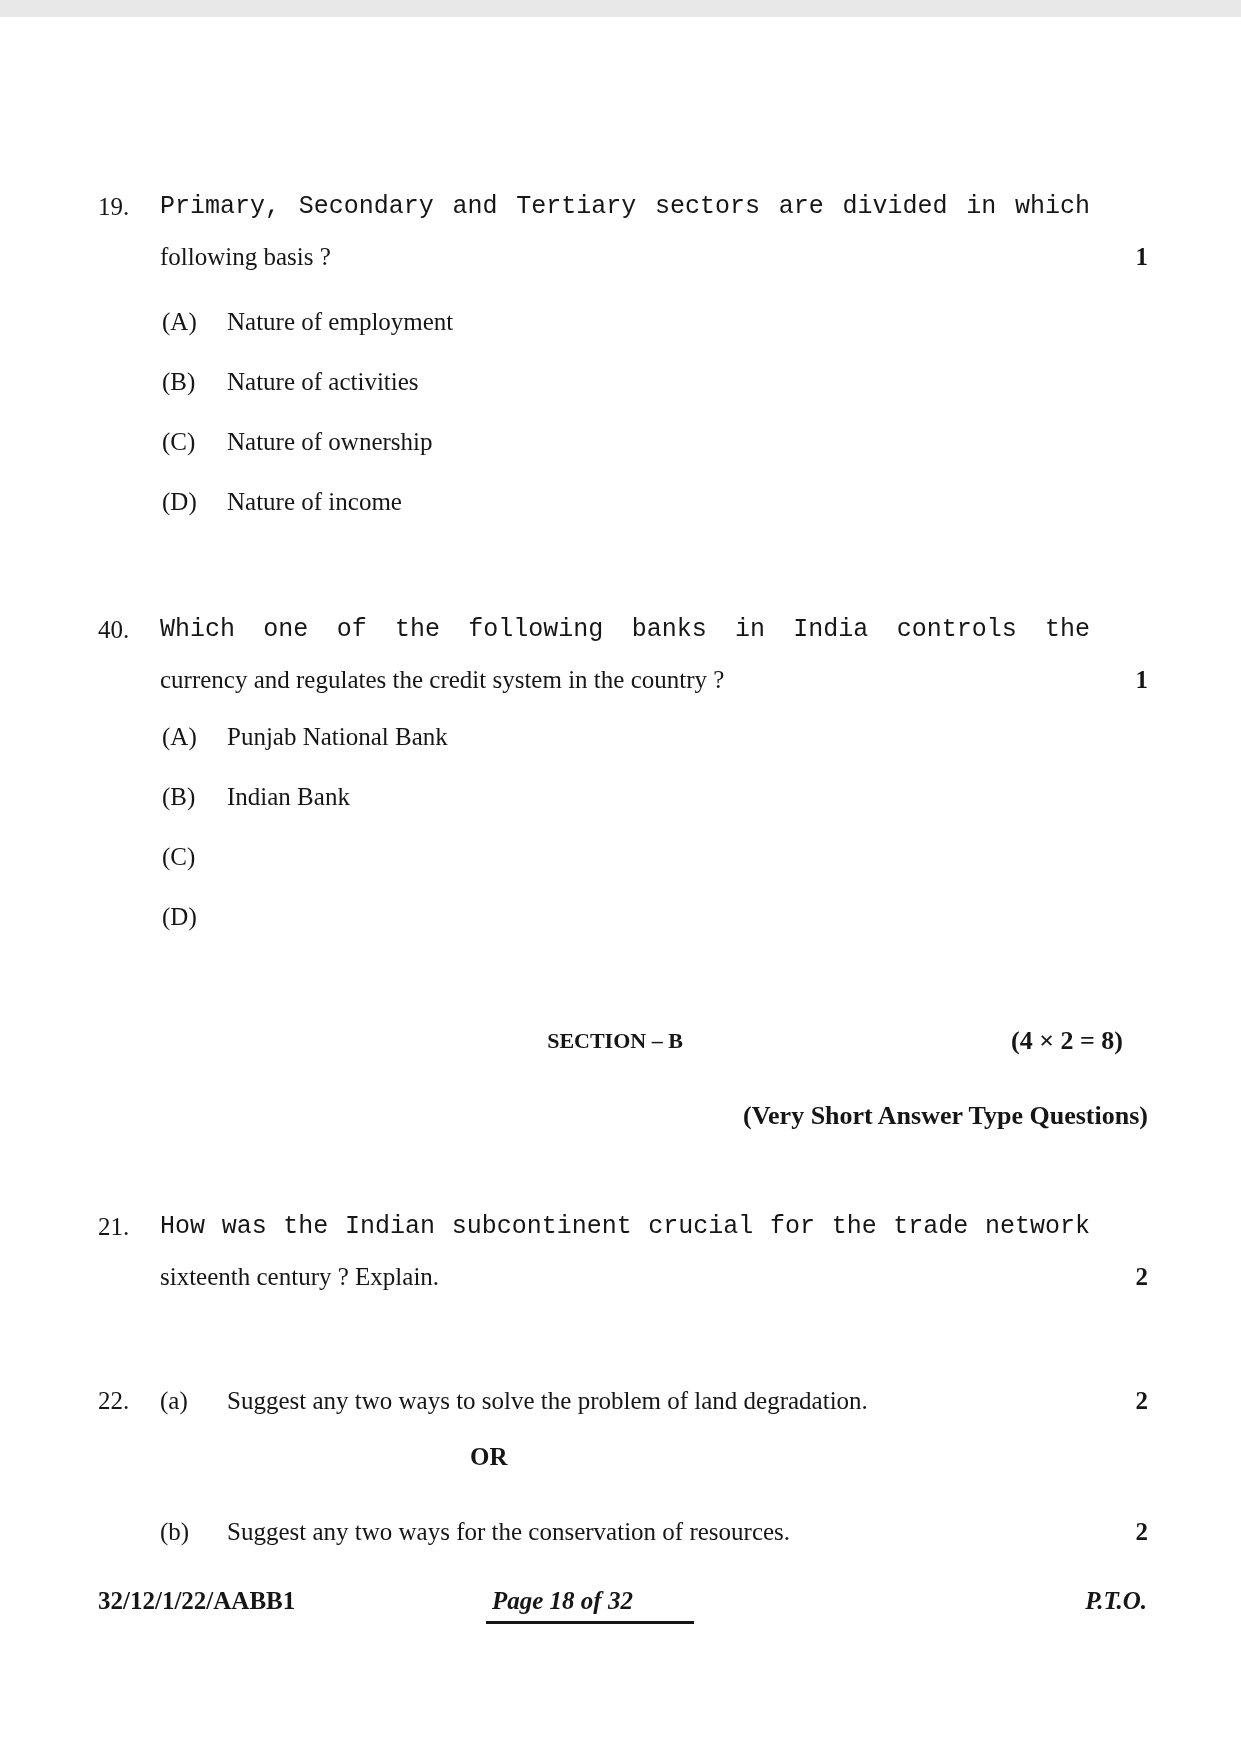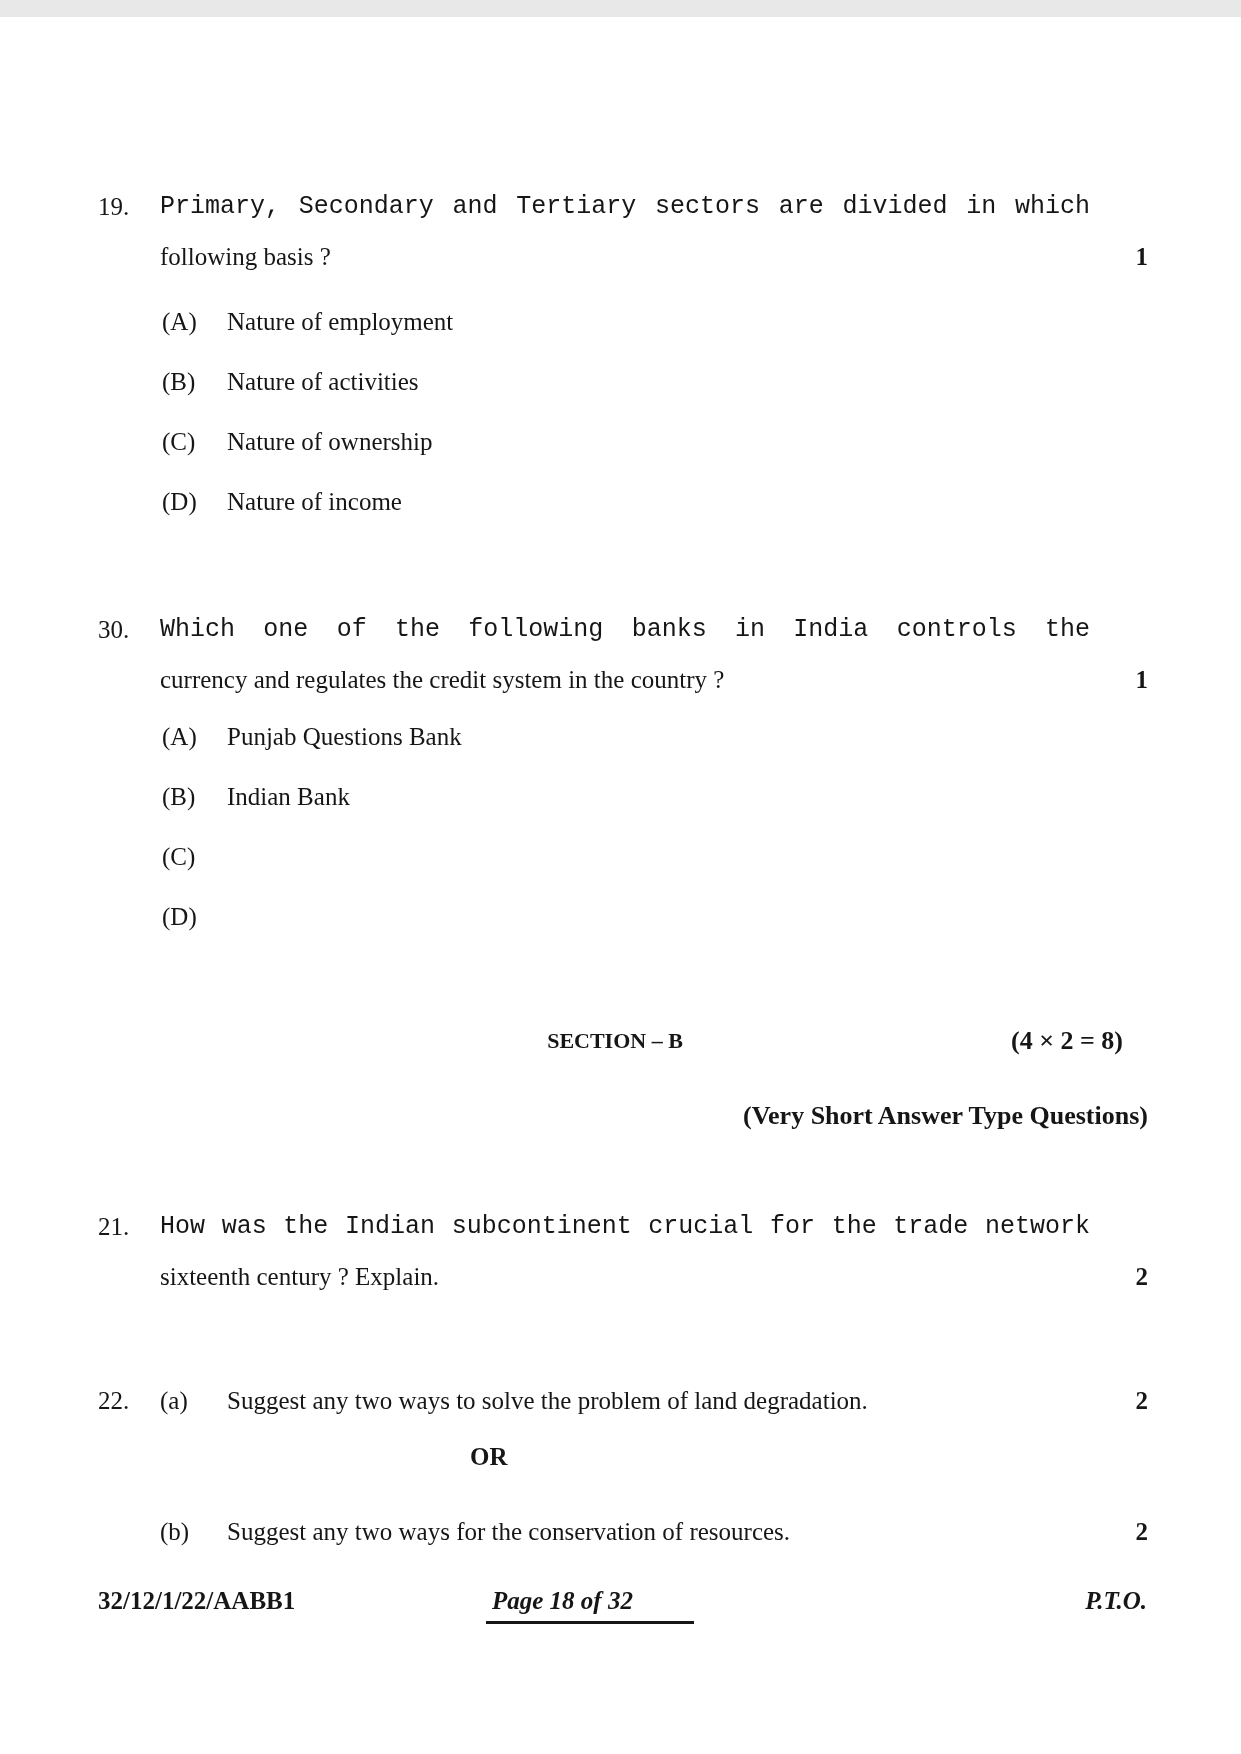--- a/index.html
+++ b/index.html
@@ -138,31 +138,31 @@
   <div class="opt" style="top:400px;">
     <span class="olab">(C)</span>
     <span class="otext">Nature of ownership</span>
   </div>
   <div class="opt" style="top:460px;">
     <span class="olab">(D)</span>
     <span class="otext">Nature of income</span>
   </div>
 
   <div class="q" style="top:588px;">
-    <div class="qnum">30.</div>
+    <div class="qnum">40.</div>
     <div class="qtext">
       <div class="jline">Which one of the following banks in India controls the issuance of</div>
       <div class="lline">currency and regulates the credit system in the country ?</div>
     </div>
     <div class="qmark">1</div>
   </div>
 
   <div class="opt" style="top:695px;">
     <span class="olab">(A)</span>
-    <span class="otext">Punjab Questions Bank</span>
+    <span class="otext">Punjab National Bank</span>
   </div>
   <div class="opt" style="top:755px;">
     <span class="olab">(B)</span>
     <span class="otext">Indian Bank</span>
   </div>
   <div class="opt" style="top:815px;">
     <span class="olab">(C)</span>
   </div>
   <div class="opt" style="top:875px;">
     <span class="olab">(D)</span>

